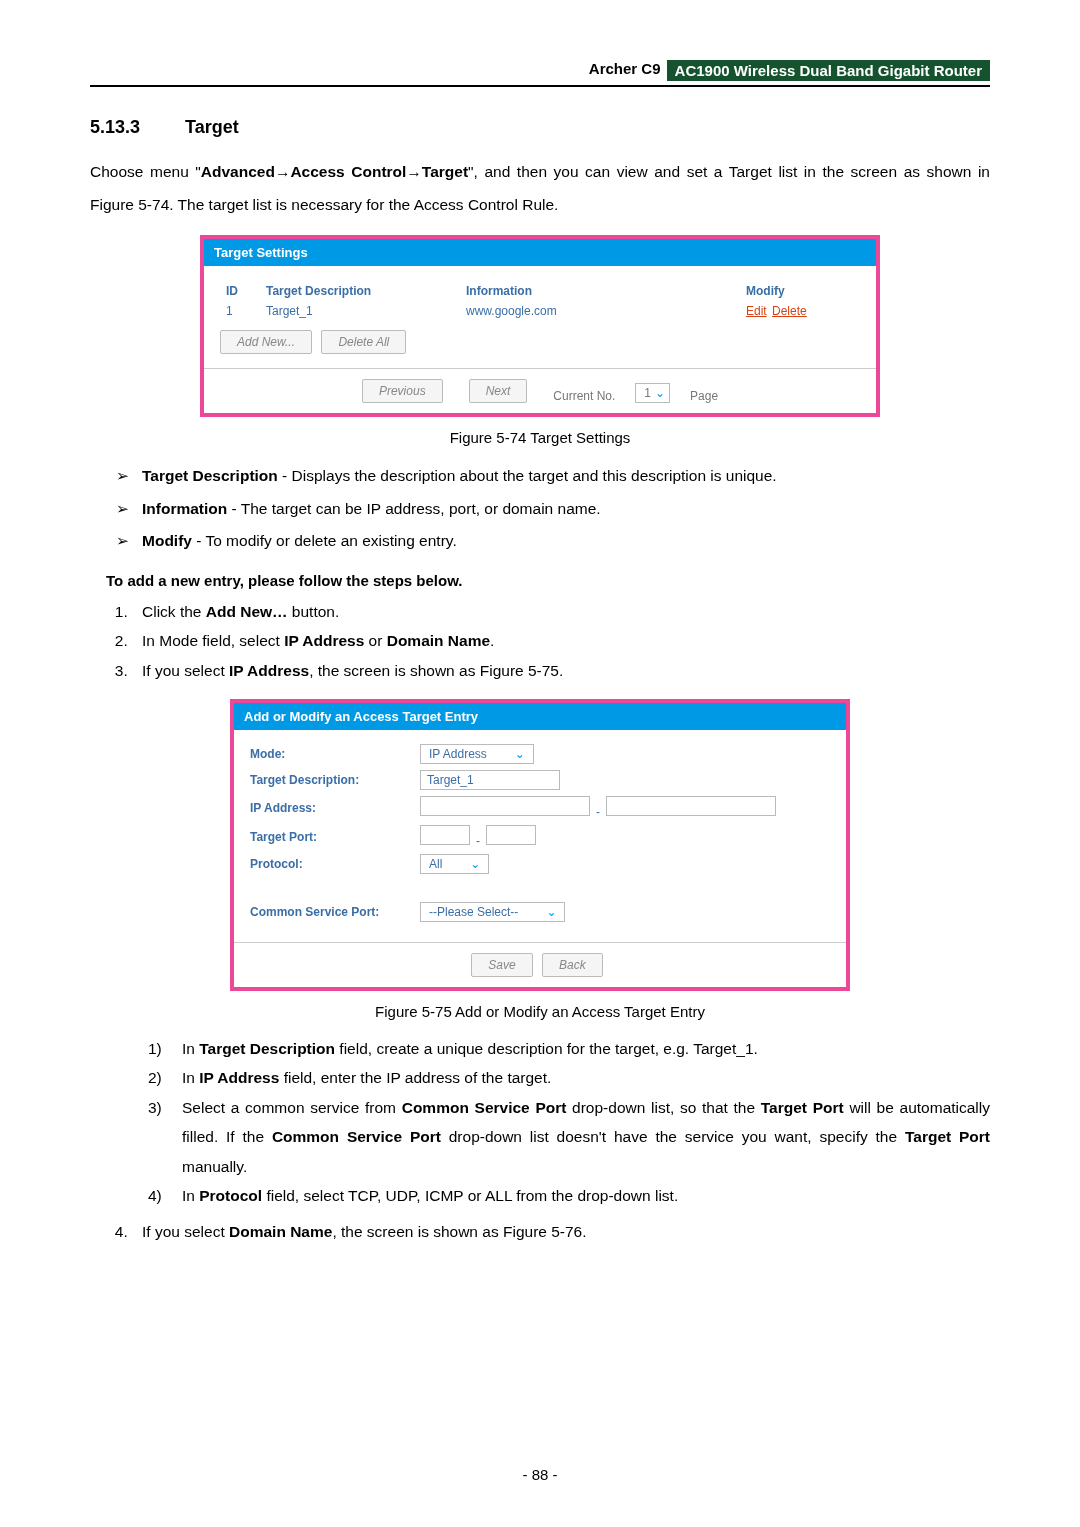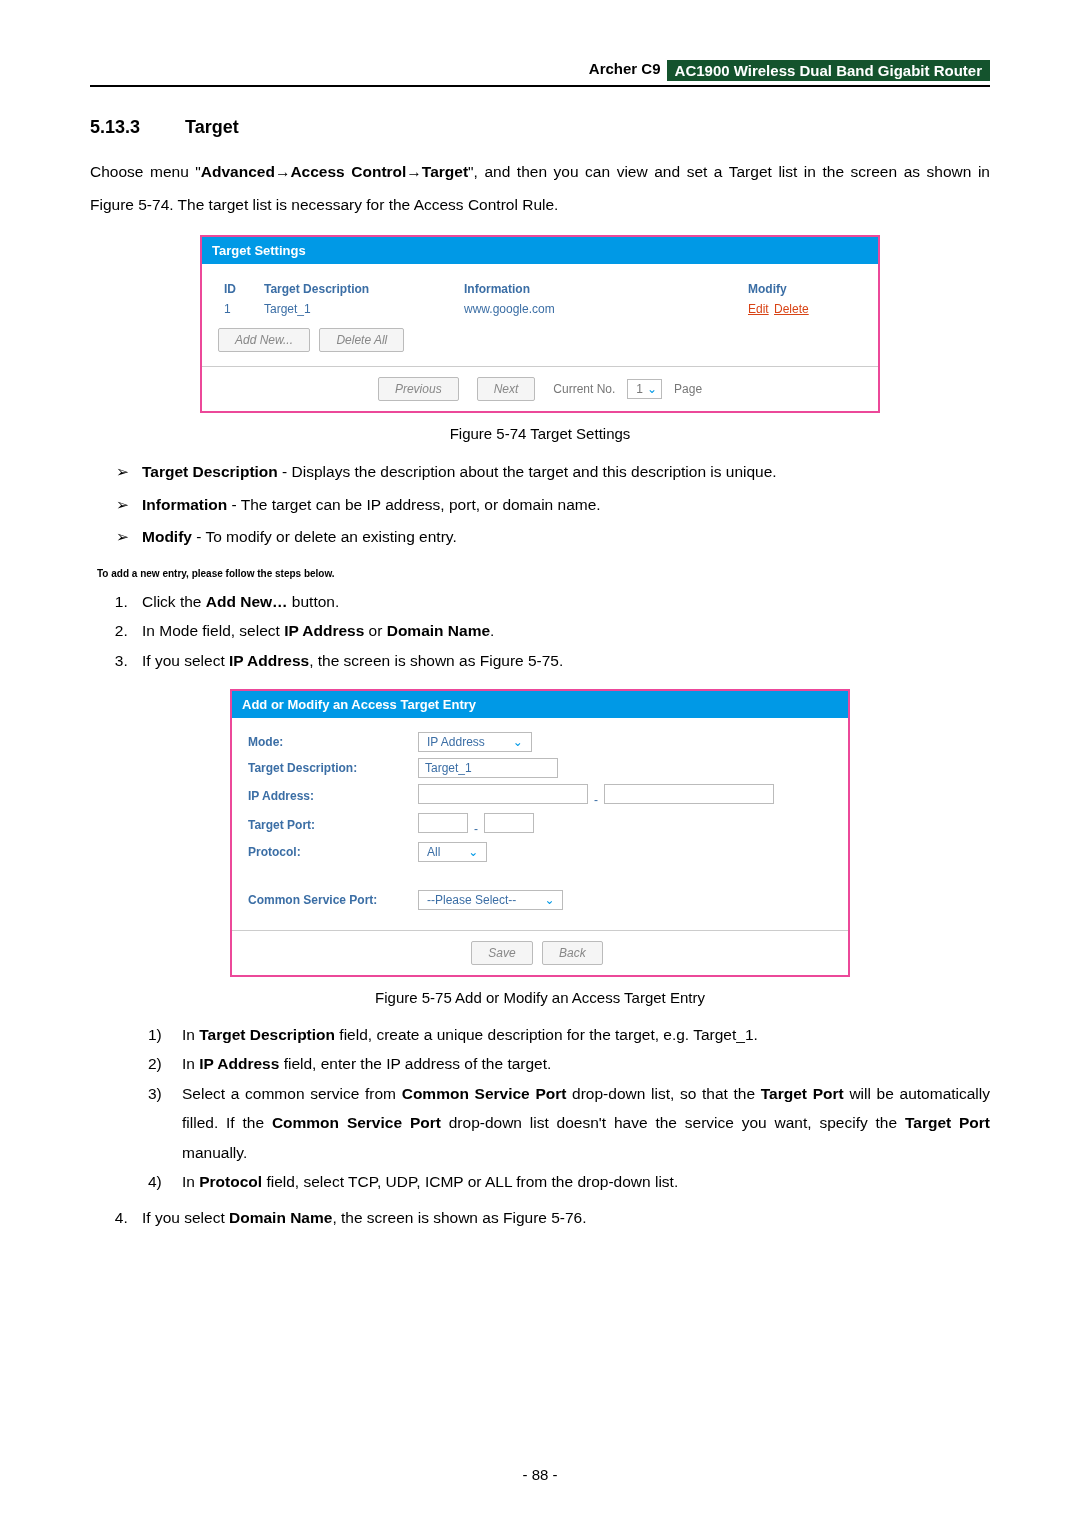--- a/index.html
+++ b/index.html
@@ -57,33 +57,33 @@
       padding-left: 26px;
     }
     .bullet-list li::before {
       content: "➢";
       position: absolute;
       left: 0;
       top: 0;
     }
     .steps-head {
       font-weight: bold;
-      font-size: 10px;
-      margin: 6px 7px 8px;
+      font-size: 15px;
+      margin: 6px 16px 8px;
     }
     .ordered { list-style: decimal; margin-left: 42px; }
     .ordered li { font-size: 15.5px; line-height: 1.9; padding-left: 10px; }
     .ordered.sub { list-style: none; margin-left: 58px; }
     .ordered.sub li { position:relative; padding-left: 34px; text-align: justify;}
     .ordered.sub li .n { position:absolute; left:0; }
     
     .panel {
       width: 680px;
       margin: 14px auto 10px;
-      border: 2px solid #ec4899;
+      border: 4px solid #ec4899;
       font-family: Verdana, Arial, sans-serif;
       font-size: 12px;
       color: #333;
     }
     .panel-title {
       background: #0099e6;
       color: #fff;
       font-weight: bold;
       font-size: 13px;
       padding: 6px 10px;
@@ -105,21 +105,21 @@
       margin-right:6px;
       font-style:italic;
     }
     .panel-footer {
       border-top:1px solid #ccc;
       padding:10px 16px;
       text-align:center;
       color:#777;
       font-size:12px;
     }
-    .pager { display:inline-flex; align-items:center; gap:12px; justify-content:center;}
+    .pager { display:inline-flex; align-items:flex-end; gap:20px; justify-content:center;}
     .pager .sel {
       border:1px solid #bbb; background:#fff; padding:2px 18px 2px 8px; font-size:12px;
       position:relative;
     }
     .pager .sel::after{content:"⌄"; position:absolute; right:4px; color:#0099e6;}
     .form-row { display:flex; align-items:center; margin-bottom:6px;}
     .form-row .lbl { width:170px; color:#3b6ea5; font-weight:bold; font-size:12px;}
     .form-row .ctrl input, .form-row .ctrl .select, .form-row .ctrl .ipbox {
       border:1px solid #bbb; background:#fff; font-size:12px; color:#3b6ea5; padding:2px 6px;
     }

